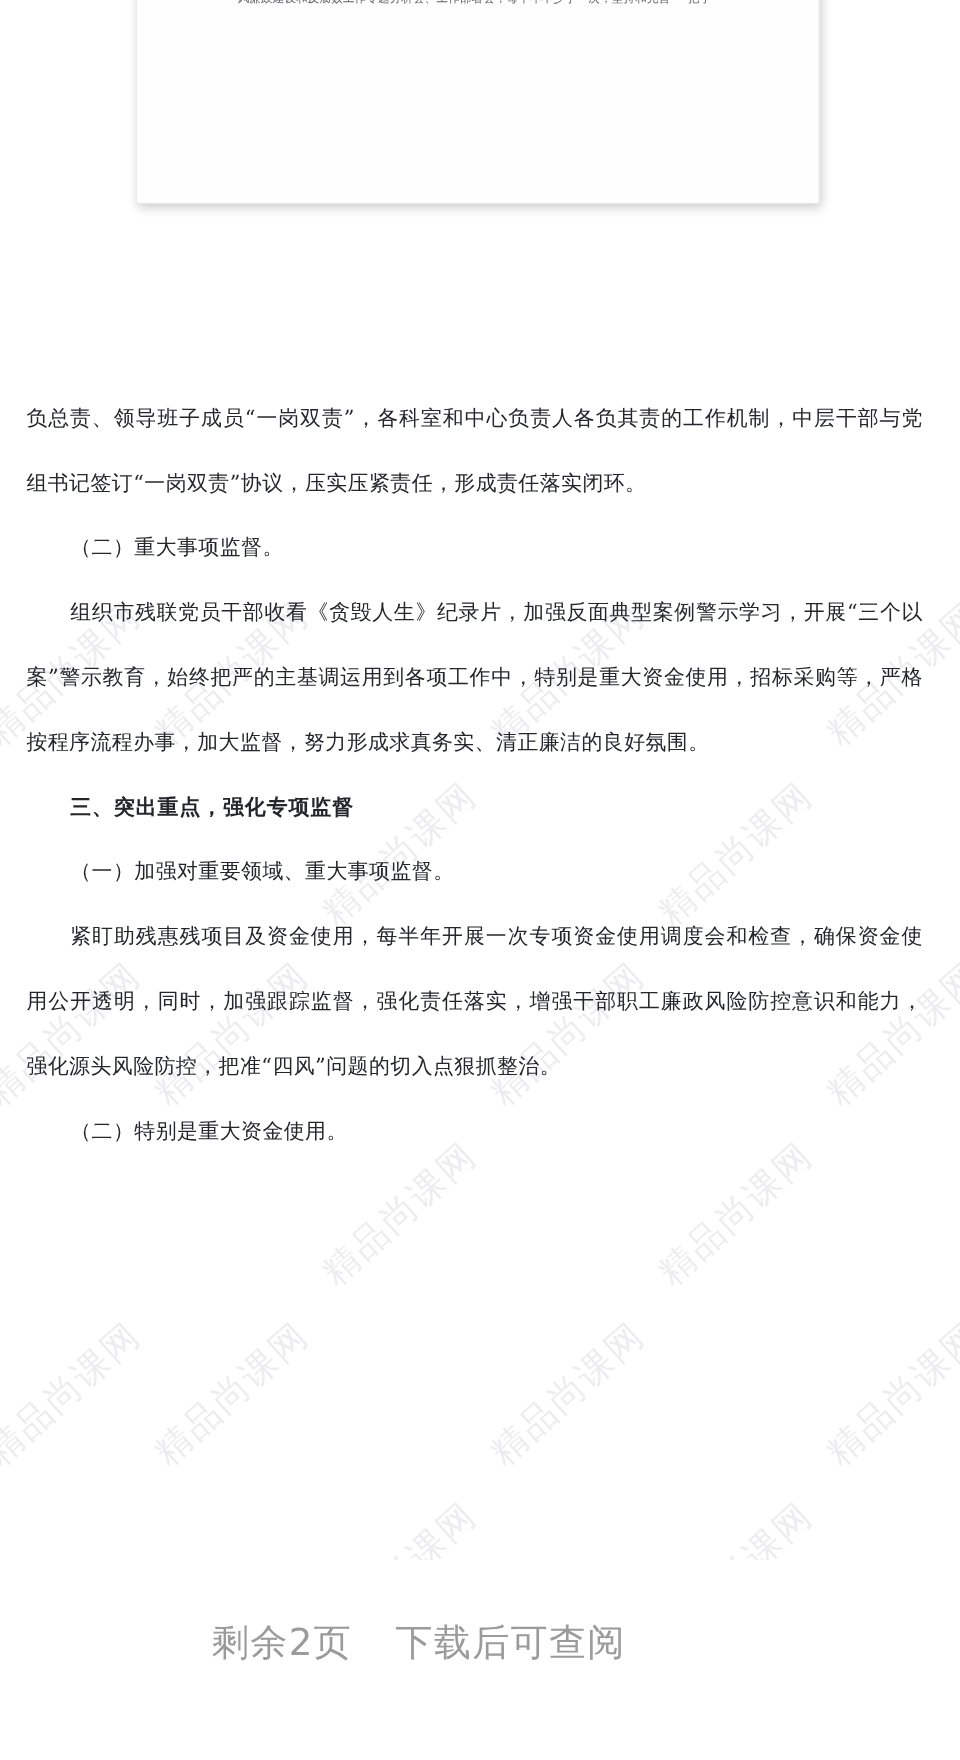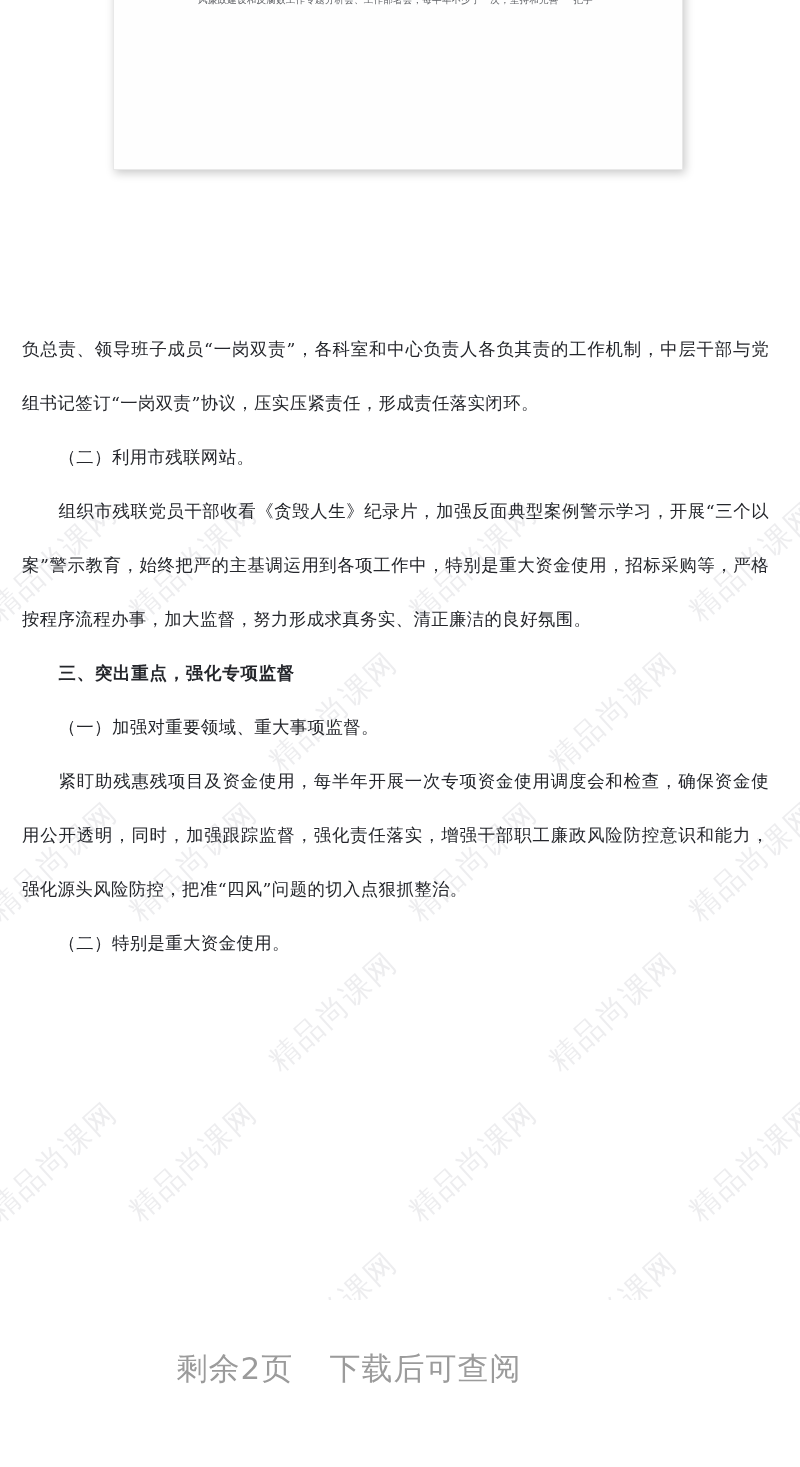--- a/index.html
+++ b/index.html
@@ -159,21 +159,21 @@
     <div class="wm" style="left:260px;  top:750px;">精品尚课网</div>
     <div class="wm" style="left:540px;  top:750px;">精品尚课网</div>
 
     <div class="wm" style="left:260px;  top:1050px;">精品尚课网</div>
     <div class="wm" style="left:540px;  top:1050px;">精品尚课网</div>
 
   </div>
 
   <div class="doc-body">
     <p class="para">负总责、领导班子成员“一岗双责”，各科室和中心负责人各负其责的工作机制，中层干部与党组书记签订“一岗双责”协议，压实压紧责任，形成责任落实闭环。</p>
-    <p class="para indent">（二）利用市残联网站。</p>
+    <p class="para indent">（二）重大事项监督。</p>
     <p class="para indent">组织市残联党员干部收看《贪毁人生》纪录片，加强反面典型案例警示学习，开展“三个以案”警示教育，始终把严的主基调运用到各项工作中，特别是重大资金使用，招标采购等，严格按程序流程办事，加大监督，努力形成求真务实、清正廉洁的良好氛围。</p>
     <p class="para heading">三、突出重点，强化专项监督</p>
     <p class="para indent">（一）加强对重要领域、重大事项监督。</p>
     <p class="para indent">紧盯助残惠残项目及资金使用，每半年开展一次专项资金使用调度会和检查，确保资金使用公开透明，同时，加强跟踪监督，强化责任落实，增强干部职工廉政风险防控意识和能力，强化源头风险防控，把准“四风”问题的切入点狠抓整治。</p>
     <p class="para indent">（二）特别是重大资金使用。</p>
   </div>
 
   <div class="more-banner">
     <span class="txt">剩余2页</span>
     <span class="gap"></span>

